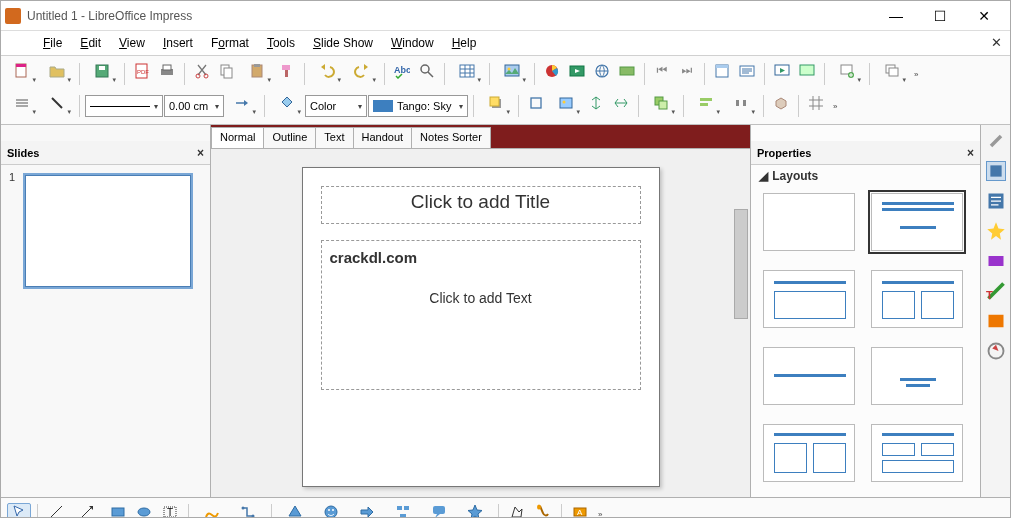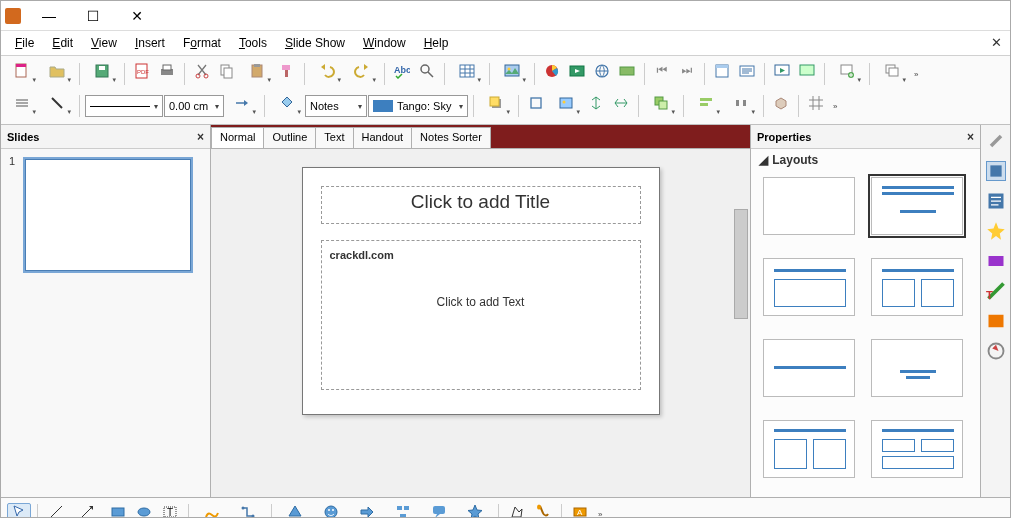--- a/index.html
+++ b/index.html
@@ -5,78 +5,79 @@
 * { box-sizing: border-box; margin: 0; padding: 0; font-family: "Segoe UI", Tahoma, sans-serif; }
 body { width: 1011px; height: 518px; background: #fff; font-size: 12px; color: #000; overflow: hidden; border: 1px solid #aaa; }
 
 
 .titlebar { height: 30px; display: flex; align-items: center; padding: 0 4px; background: #fff; border-bottom: 1px solid #ddd; }
 .titlebar .app-icon { width: 16px; height: 16px; background: #d2691e; border-radius: 2px; margin-right: 6px; }
 .titlebar .title { flex: 1; font-size: 12px; color: #555; }
 .titlebar .winbtn { width: 44px; height: 28px; display: flex; align-items: center; justify-content: center; font-size: 14px; }
 
 
-.menubar { height: 24px; display: flex; align-items: center; padding: 0 6px; gap: 2px; position: relative; }
+.menubar { height: 24px; display: flex; align-items: center; padding: 0 6px; gap: 2px; position: relative; margin-left: 28px; }
 .menubar .menuitem { padding: 2px 8px; font-size: 12px; }
 .menubar .menuitem u { text-decoration: underline; }
 .menubar .close-doc { position: absolute; right: 8px; top: 4px; font-size: 13px; color: #333; }
 
 
 .toolbar-area { background: #fafafa; border-top: 1px solid #d0d0d0; border-bottom: 1px solid #c0c0c0; padding: 2px 4px; }
 .toolbar-row { display: flex; align-items: center; height: 32px; gap: 1px; }
 .sep { width: 1px; height: 22px; background: #ccc; margin: 0 4px; }
 .tbtn { width: 24px; height: 24px; display: flex; align-items: flex-start; justify-content: center; border: 1px solid transparent; border-radius: 2px; position: relative; }
 .tbtn.drop { width: 34px; }
 .tbtn.drop::after { content: "▾"; font-size: 7px; position: absolute; right: 2px; bottom: 1px; color: #555; }
 .dropfield { height: 22px; border: 1px solid #999; background: #fff; display: flex; align-items: center; padding: 0 4px; font-size: 11px; }
 .tiny-arrow { font-size: 8px; color: #444; padding-left: 4px; }
 
 
 .ic { width: 16px; height: 16px; display: block; }
 
 
 .workspace { display: flex; height: 372px; }
-.panel-header { height: 24px; background: #f4f4f4; border-bottom: 1px solid #ccc; display: flex; align-items: center; padding: 0 6px; font-weight: bold; font-size: 11px; justify-content: space-between; }
+.panel-header { height: 24px; background: #f4f4f4; border-bottom: 1px solid #ccc; display: flex; align-items: center; padding: 0 6px; font-weight: bold; font-size: 11px; justify-content: space-between; margin-top: 16px; }
 .panel-close { font-size: 12px; color: #333; }
 
 .slides-panel { width: 210px; border-right: 1px solid #b0b0b0; background: #f8f8f8; display: flex; flex-direction: column; }
 .slides-body { flex: 1; padding: 8px; overflow: auto; }
 .thumb { border: 2px solid #7aa7d6; background: #fff; width: 170px; height: 116px; position: relative; box-shadow: 0 0 0 1px #4a7eb5 inset; }
 .thumb-num { position: absolute; left: -14px; top: -2px; font-size: 11px; color: #333; }
 
 .editor-area { flex: 1; display: flex; flex-direction: column; background: #f0f0f0; }
 .view-tabs { height: 24px; display: flex; background: #7f1d1d; border-bottom: 1px solid #b0b0b0; }
 .view-tab { padding: 3px 8px; border: 1px solid #b0b0b0; border-bottom: none; background: #f8f8f8; font-size: 11px; margin-right: -1px; margin-top: 2px; }
 .view-tab.active { background: #fff; }
 .canvas-wrap { flex: 1; padding: 18px 40px; position: relative; background: #f0f0f0; overflow: hidden; }
-.slide-canvas { width: 358px; height: 248px; border: 1px solid #777; background: #fff; margin: 0 auto; box-shadow: 2px 2px 4px rgba(0,0,0,.2); padding: 18px; position: relative; }
+.slide-canvas { width: 358px; height: 320px; border: 1px solid #777; background: #fff; margin: 0 auto; box-shadow: 2px 2px 4px rgba(0,0,0,.2); padding: 18px; position: relative; }
 .ph-title { border: 1px dashed #999; text-align: center; font-size: 19px; padding: 4px 0 10px; color: #333; }
 .ph-content { border: 1px dashed #999; margin-top: 16px; height: 150px; padding: 8px; font-size: 13px; color: #333; }
-.ph-content .small { font-weight: bold; font-size: 11px; }
-.ph-content .add-text { text-align: center; margin-top: 34px; font-size: 12px; }
+.ph-content .small { font-weight: bold; font-size: 15px; }
+.ph-content .add-text { text-align: center; margin-top: 24px; font-size: 14px; }
 .vscroll-stub { position: absolute; right: 2px; top: 60px; width: 14px; height: 110px; background: #ccc; border: 1px solid #aaa; }
 
 .props-panel { width: 230px; border-left: 1px solid #b0b0b0; background: #fcfcfc; display: flex; flex-direction: column; }
 .section-head { padding: 4px 8px; font-size: 12px; font-weight: bold; color: #333; display: flex; align-items: center; gap: 4px; }
 .layouts-grid { display: grid; grid-template-columns: 1fr 1fr; gap: 10px 10px; padding: 6px 12px; overflow: auto; flex: 1; }
 .layout-thumb { width: 92px; height: 58px; border: 1px solid #bbb; background: #fff; position: relative; }
 .layout-thumb.sel { outline: 2px solid #333; outline-offset: 1px; }
 .layout-thumb .bar { position: absolute; background: #3d7fbf; height: 3px; }
 .sidebar-tabs { width: 30px; border-left: 1px solid #b0b0b0; background: #f4f4f4; display: flex; flex-direction: column; align-items: center; padding-top: 6px; gap: 10px; }
 .side-tab { width: 20px; height: 20px; }
 
 
 .draw-toolbar { height: 34px; border-top: 1px solid #b0b0b0; background: #fafafa; display: flex; align-items: center; padding: 0 6px; gap: 2px; }
 .draw-toolbar .tbtn.sel { background: #dceaf7; border: 1px solid #7aa7d6; }
 </style>
 </head>
 <body>
 
 <div class="titlebar">
   <div class="app-icon"></div>
+  <div class="title">Untitled 1 - LibreOffice Impress</div>
   <div class="winbtn">—</div>
   <div class="winbtn">☐</div>
   <div class="winbtn">✕</div>
 </div>
 
 <div class="menubar">
   <div class="menuitem"><u>F</u><span></span>ile</div>
   <div class="menuitem"><u>E</u>dit</div>
   <div class="menuitem"><u>V</u>iew</div>
   <div class="menuitem"><u>I</u>nsert</div>
@@ -289,21 +290,21 @@
           <path d="M10 5l4 3-4 3z" fill="#47a"></path>
         </svg>
       </div>
     <div class="sep"></div>
     <div class="tbtn drop">
         <svg class="ic" viewBox="0 0 16 16">
           <path d="M8 2l5 5-5 5-5-5z" fill="#9ce" stroke="#369"></path>
         </svg>
       </div>
     <div class="dropfield" style="width:62px">
-        <span>Notes</span>
+        <span>Color</span>
         <span class="tiny-arrow" style="margin-left:auto">▾</span>
       </div>
     <div class="dropfield" style="width:100px">
         <span style="width:20px;height:12px;background:#3d7fbf;display:inline-block;margin-right:4px"></span>
         <span>Tango: Sky</span>
         <span class="tiny-arrow" style="margin-left:auto">▾</span>
       </div>
     <div class="sep"></div>
     <div class="tbtn drop">
         <svg class="ic" viewBox="0 0 16 16">

